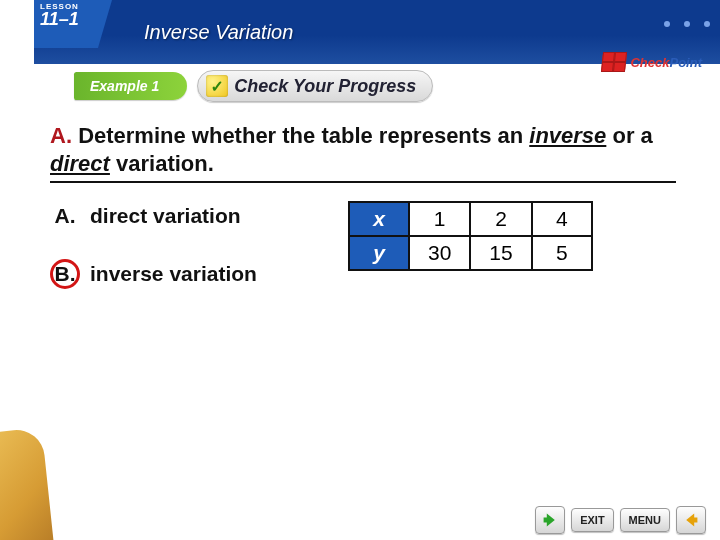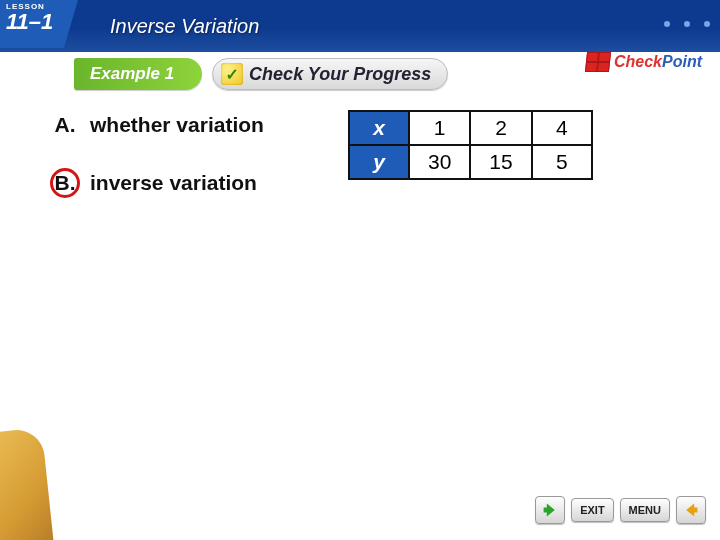--- a/index.html
+++ b/index.html
@@ -5,36 +5,37 @@
   * { box-sizing: border-box; margin: 0; padding: 0; }
   body {
     width: 720px; height: 540px;
     font-family: Arial, Helvetica, sans-serif;
     background: #fff;
     position: relative;
     overflow: hidden;
   }
   .header {
     background: linear-gradient(to bottom, #0d3a8e 0%, #0d3a8e 55%, #1e4ea0 100%);
-    height: 52px;
+    height: 64px;
     position: relative;
     display: flex;
     align-items: center;
+    margin-left: 34px;
   }
   .lesson-tab {
     position: absolute; left: 0; top: 0;
     width: 78px; height: 48px;
     background: #1e5cb8;
     clip-path: polygon(0 0, 100% 0, 82% 100%, 0 100%);
     display: flex; flex-direction: column; align-items: flex-start; justify-content: flex-start;
     padding: 2px 6px;
     color: #fff;
   }
   .lesson-word { font-size: 8px; letter-spacing: 1px; font-weight: bold; }
-  .lesson-num { font-size: 22px; font-weight: bold; font-style: italic; margin-top: -2px; }
+  .lesson-num { font-size: 18px; font-weight: bold; font-style: italic; margin-top: -2px; }
   .header-title {
     margin-left: 110px;
     color: #fff;
     font-size: 20px;
     font-style: italic;
     text-shadow: 1px 1px 2px rgba(0,0,0,0.4);
   }
   .nub-row {
     position: absolute; right: 10px; top: 0; height: 48px;
     display: flex; align-items: center; gap: 14px;
@@ -44,21 +45,21 @@
     display: flex; align-items: center;
     height: 44px;
     background: #fff;
     position: relative;
   }
   .example-badge {
     background: linear-gradient(to right, #6ab52c, #8dd33b);
     color: #fff;
     font-weight: bold;
     font-style: italic;
-    font-size: 17px;
+    font-size: 14px;
     padding: 6px 28px 6px 16px;
     border-radius: 4px 22px 22px 4px;
     margin-left: 74px;
     box-shadow: 0 1px 1px rgba(0,0,0,0.2);
     position: relative;
   }
   .check-pill {
     margin-left: 10px;
     display: flex; align-items: center; gap: 6px;
     background: linear-gradient(to bottom, #f6f6f6, #d9d9d9);
@@ -81,21 +82,21 @@
     display: flex; align-items: center; gap: 4px;
   }
   .cp-cube {
     width: 24px; height: 20px;
     background: #d22; border-radius: 3px;
     position: relative;
     transform: skewX(-6deg);
     display: grid; grid-template-columns: 1fr 1fr; grid-template-rows: 1fr 1fr;
   }
   .cp-cube div { border: 1px solid #aa1818; }
-  .cp-text { font-weight: bold; font-style: italic; font-size: 16px; }
+  .cp-text { font-weight: bold; font-style: italic; font-size: 13px; }
   .cp-c { color: #d33; }
   .cp-p { color: #2a5cb8; }
   .content { padding: 14px 44px 0 50px; }
   .question {
     font-size: 22px; font-weight: bold; color: #111;
     line-height: 1.25;
     border-bottom: 2px solid #111;
     padding-bottom: 4px;
     margin-bottom: 18px;
   }
@@ -129,21 +130,21 @@
   }
   .left-corner {
     position: absolute; left: -10px; bottom: -10px;
     width: 58px; height: 120px;
     background: linear-gradient(135deg, #e8b43a 0%, #cf8a10 60%, #a96400 100%);
     border-radius: 14px 28px 0 0;
     opacity: 0.85;
     transform: rotate(-6deg);
   }
   .bottom-bar {
-    position: absolute; right: 14px; bottom: 16px;
+    position: absolute; right: 14px; bottom: 6px;
     display: flex; gap: 6px; align-items: center;
   }
   .nav-btn {
     border: 1px solid #999; border-radius: 4px;
     background: linear-gradient(to bottom, #fefefe, #d6d6d6);
     color: #222; font-weight: bold; font-size: 11px;
     box-shadow: 0 1px 1px rgba(0,0,0,0.25);
     cursor: pointer;
     display: flex; align-items: center; justify-content: center;
   }
@@ -181,26 +182,30 @@
   <div class="cp-cube">
       <div></div>
       <div></div>
       <div></div>
       <div></div>
     </div>
   <span class="cp-text"><span class="cp-c">Check</span><span class="cp-p">Point</span></span>
 </div>
 
 <div class="content">
+  <div class="question">
+    <span class="q-a">A.</span>
+    <span>Determine whether the table represents an </span><span class="q-inv">inverse</span><span> or a </span><span class="q-dir">direct</span><span> variation.</span>
+  </div>
 
   <div class="body-row">
     <div class="choices">
       <div class="choice">
         <span class="choice-letter">A.</span>
-        <span>whether variation</span>
+        <span>direct variation</span>
       </div>
       <div class="choice correct">
         <span class="choice-letter">B.</span>
         <span>inverse variation</span>
       </div>
     </div>
 
     <table class="data-table">
       <tbody>
           <tr>

